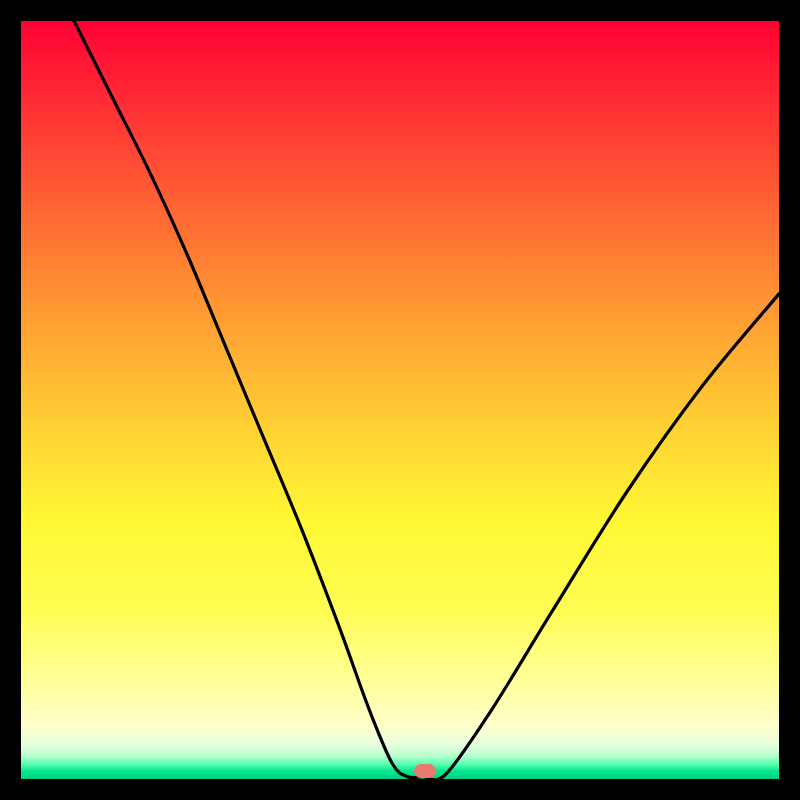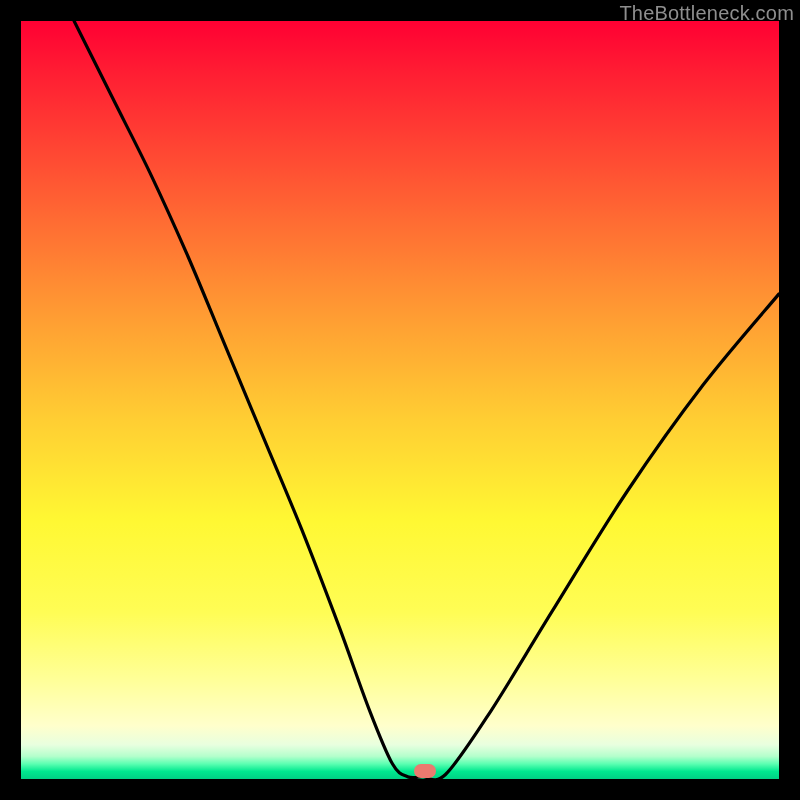--- a/index.html
+++ b/index.html
@@ -79,14 +79,13 @@
   <div class="plot">
     <div class="gradient"></div>
 
     <svg class="curve" viewBox="0 0 758 758" preserveAspectRatio="none">
       <path d="M 53.1 0.0 C 59.4 12.6 78.3 50.5 91.0 75.8 C 103.6 101.1 116.2 125.1 128.9 151.6 C 141.5 178.1 154.1 205.9 166.8 235.0 C 179.4 264.0 192.0 295.6 204.7 325.9 C 217.3 356.3 229.9 386.6 242.6 416.9 C 255.2 447.2 267.8 476.3 280.5 507.9 C 293.1 539.4 307.0 576.1 318.4 606.4 C 329.7 636.7 339.8 667.0 348.7 689.8 C 357.5 712.5 365.1 731.8 371.4 742.8 C 377.7 753.8 381.5 753.6 386.6 755.7 C 391.6 757.9 395.4 756.1 401.7 755.7 C 408.1 755.3 413.1 764.4 424.5 753.5 C 435.9 742.5 452.3 716.8 470.0 689.8 C 487.6 662.7 507.9 627.9 530.6 591.2 C 553.3 554.6 581.1 507.9 606.4 470.0 C 631.7 432.1 656.9 396.7 682.2 363.8 C 707.5 331.0 745.4 288.0 758.0 272.9" fill="none" stroke="#000" stroke-width="3.2" stroke-linecap="round" stroke-linejoin="round"></path>
     </svg>
 
     <div class="marker" style="left: 53.3%; top: 99%; background: rgb(234, 122, 111);"></div>
   </div>
 
-  <div class="watermark">TheBottleneck.com</div>
 </div>
 
 </body></html>

